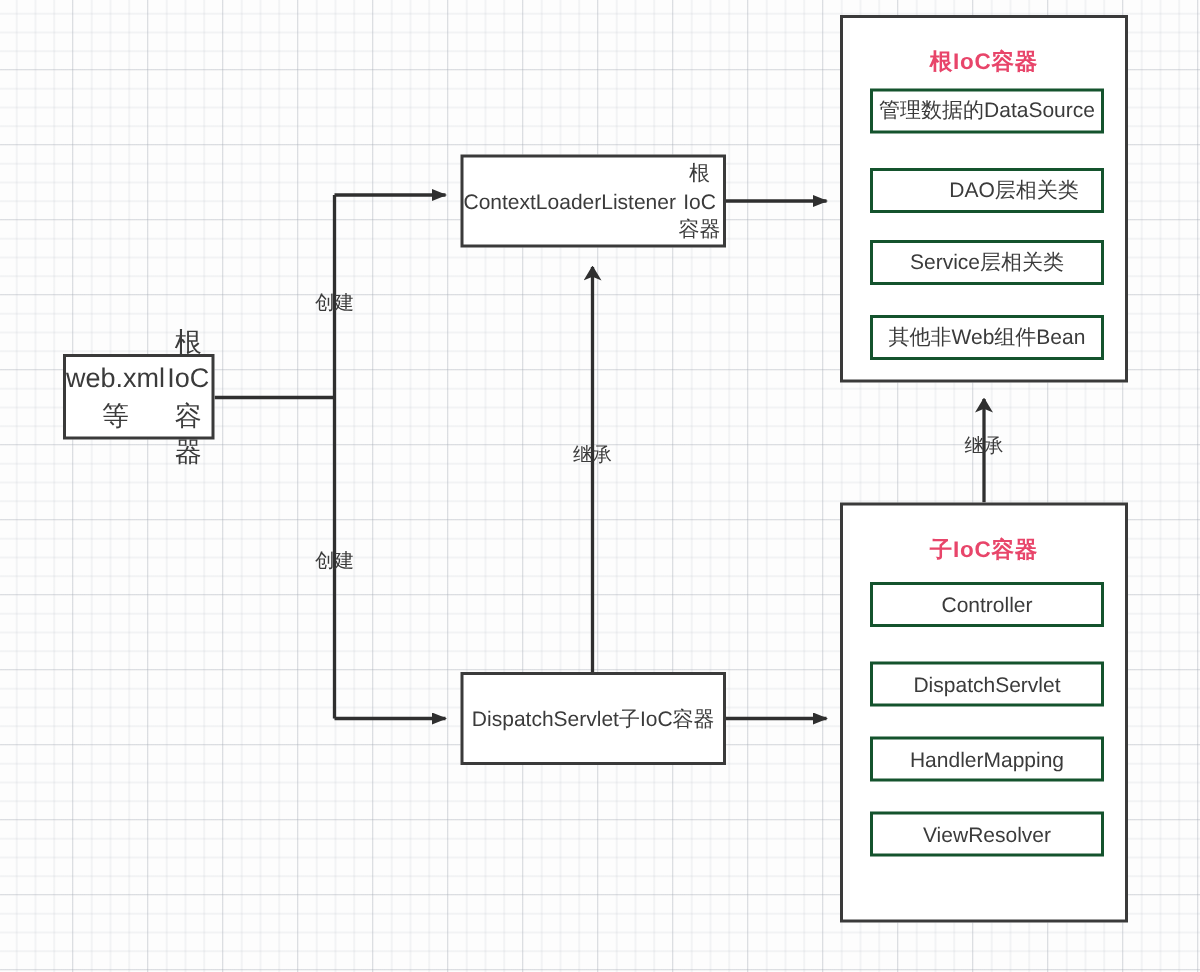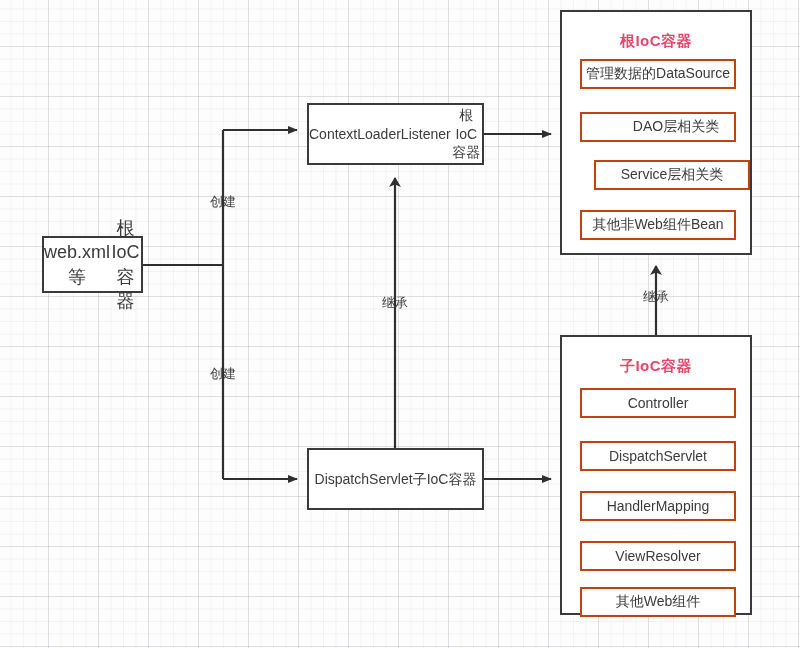--- a/index.html
+++ b/index.html
@@ -49,21 +49,21 @@
     left:0;right:0;
     text-align:center;
     font-weight:bold;
     font-size:15px;
     letter-spacing:0.5px;
   }
   .item{
     position:absolute;
     box-sizing:border-box;
     background:#ffffff;
-    border:2px solid #c2410c;
+    border:2px solid #14532d;
     display:flex;
     align-items:center;
     justify-content:center;
     font-size:14px;
     color:#3b3b3b;
     white-space:nowrap;
   }
   .edge-label{
     position:absolute;
     font-size:13px;
@@ -135,26 +135,25 @@
 
   <div class="node" id="n-ds">
     <span class="ln">DispatchServlet</span>
     <span class="ln">子IoC容器</span>
   </div>
 
   <div class="container-box" id="c-root">
     <div class="container-title" style="color:#e8456a;">根IoC容器</div>
     <div class="item item-root" style="top:47px;">管理数据的DataSource</div>
     <div class="item item-root" style="top:100px;padding-left:36px;">DAO层相关类</div>
-    <div class="item item-root" style="top:148px;margin-left:14px;">Service层相关类</div>
+    <div class="item item-root" style="top:148px;">Service层相关类</div>
     <div class="item item-root" style="top:198px;">其他非Web组件Bean</div>
   </div>
 
   <div class="container-box" id="c-child">
     <div class="container-title" style="color:#e8456a;">子IoC容器</div>
     <div class="item item-child" style="top:51px;">Controller</div>
     <div class="item item-child" style="top:104px;">DispatchServlet</div>
     <div class="item item-child" style="top:154px;">HandlerMapping</div>
     <div class="item item-child" style="top:204px;">ViewResolver</div>
-    <div class="item item-child" style="top:250px;">其他Web组件</div>
   </div>
 
 </div>
 
 </body></html>

